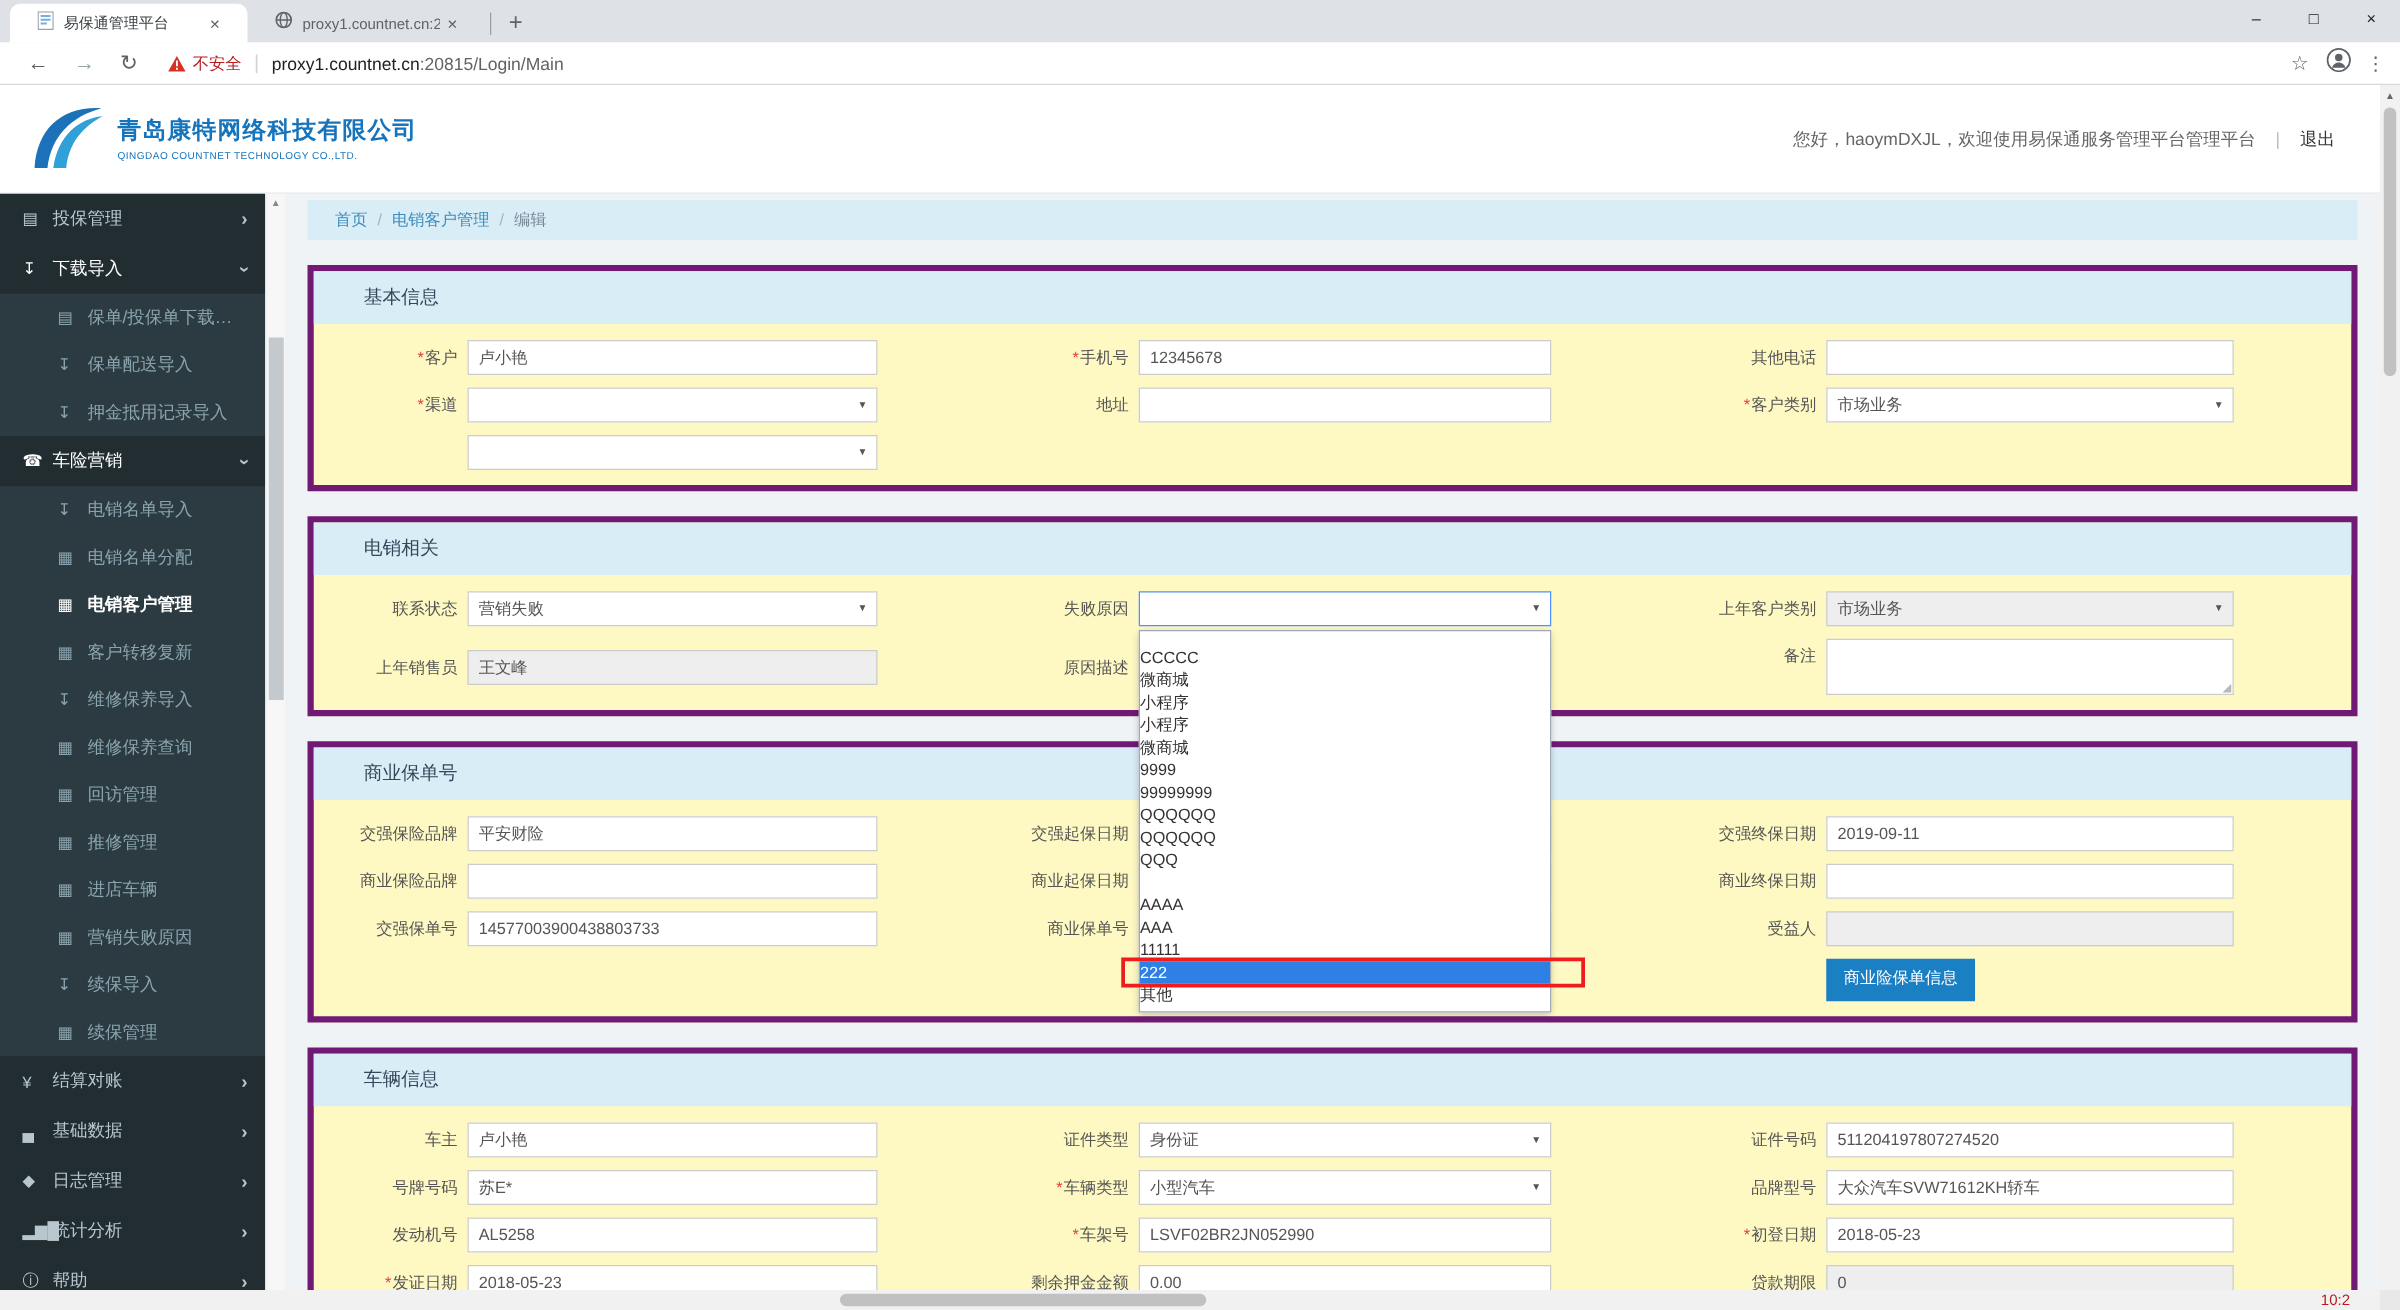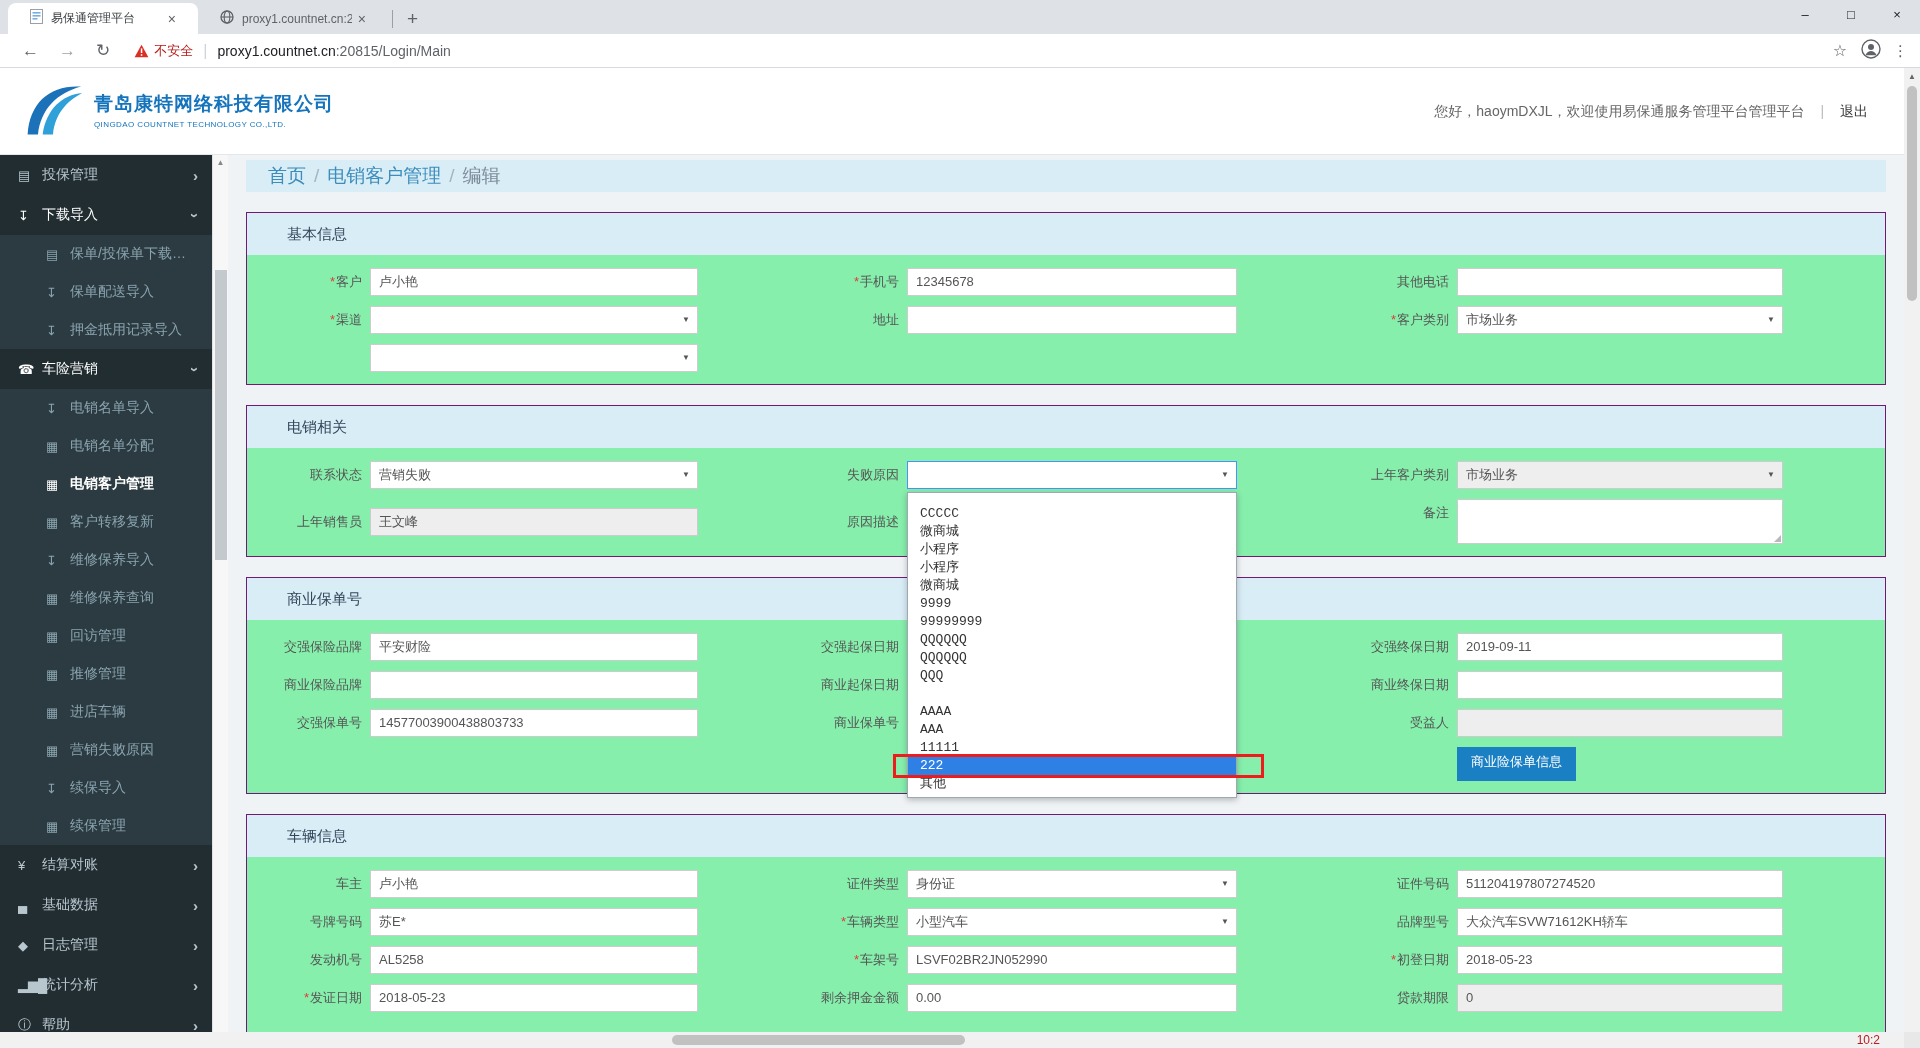--- a/index.html
+++ b/index.html
@@ -51,26 +51,26 @@
   .sb-sub{background:var(--sb-sub);}
   .sb-item.sub{height:38px;padding-left:46px;color:#8aa4af;}
   .sb-item.sub.active{color:#fff;font-weight:bold;}
   .sb-ico{width:24px;font-size:13px;flex:0 0 24px;text-align:left;}
   .sb-lbl{flex:1;overflow:hidden;text-overflow:ellipsis;}
   .sb-chev{font-size:15px;font-weight:bold;color:#b8c7ce;margin-left:6px;}
   .sb-chev.down{transform:rotate(90deg);}
 
   
   #main{position:absolute;left:228px;top:155px;right:16px;bottom:16px;background:#f0f3f6;overflow:hidden;}
-  #breadcrumb{margin:5px 18px 0;height:32px;background:var(--band);line-height:32px;padding-left:22px;font-size:19px;}
+  #breadcrumb{margin:5px 18px 0;height:32px;background:var(--band);line-height:32px;padding-left:22px;font-size:13px;}
   .bc-item.link{color:#3c8dbc;}
   .bc-item.current{color:#7b8a97;}
   .bc-sep{color:#9fb6c5;margin:0 8px;}
 
-  .card{margin:20px 18px 0;background:#86efac;border:1px solid #701a75;}
+  .card{margin:20px 18px 0;background:#fef9c3;border:5px solid #701a75;}
   .card-h{height:42px;line-height:42px;background:var(--band);padding-left:40px;font-size:15px;color:#33475b;}
   .card-b{padding:13px 0 12px;}
   .card-b.tall{padding-bottom:30px;}
   .frow{display:flex;align-items:center;margin-bottom:10px;}
   .frow:last-child{margin-bottom:0;}
   .cell{display:flex;align-items:flex-start;}
   .lbl{font-size:13px;color:#555;text-align:right;padding-right:8px;line-height:28px;white-space:nowrap;}
   .req{color:#e23b3b;margin-right:1px;}
   .c1 .lbl{width:123px;} .c1 .ctrlwrap{width:328px;}
   .c2 .lbl{width:209px;} .c2 .ctrlwrap{width:330px;}
@@ -82,21 +82,21 @@
   .ctrl.focused{border-color:#4d90fe;}
   .ctrl .arrow{position:absolute;right:7px;top:0;line-height:26px;font-size:8px;color:#555;}
   .ctrl.ta{height:45px;line-height:16px;padding-top:4px;}
   .ta-grip{position:absolute;right:1px;bottom:1px;width:0;height:0;
            border-left:7px solid transparent;border-bottom:7px solid #b9b9b9;}
   .btn{display:inline-block;height:34px;line-height:30px;background:var(--accent);color:#fff;font-size:13px;padding:0 14px;}
 
   
   .dd{position:absolute;left:0;top:31px;width:330px;background:#fff;border:1px solid #9fa8b3;
       box-shadow:0 2px 6px rgba(0,0,0,.25);padding:12px 0 4px;z-index:40;}
-  .opt{height:18px;line-height:18px;font-size:13px;color:#333;padding-left:12px;white-space:nowrap;font-family:Liberation Mono, monospace;}
+  .opt{height:18px;line-height:18px;font-size:13px;color:#333;padding-left:0;white-space:nowrap;}
   .opt.hl{color:#fff;}
   .annot{position:absolute;left:-15px;width:371px;height:24px;border:3px solid #ee1c1c;z-index:45;pointer-events:none;}
 
   
   #cscroll{position:absolute;left:212px;top:155px;width:16px;bottom:16px;background:#f7f7f7;border-left:1px solid #e2e2e2;}
   #cscroll .arr{display:block;text-align:center;font-size:8px;color:#888;padding-top:3px;}
   #cscroll .thumb{position:absolute;left:2px;width:12px;top:115px;height:290px;background:#c4c9ce;}
   #vscroll{position:absolute;right:0;top:68px;width:16px;bottom:0;background:#f1f1f1;}
   #vscroll .arr{display:block;text-align:center;font-size:8px;color:#666;padding-top:4px;}
   #vscroll .thumb{position:absolute;left:3px;width:10px;top:18px;height:215px;background:#c1c1c1;border-radius:5px;}

